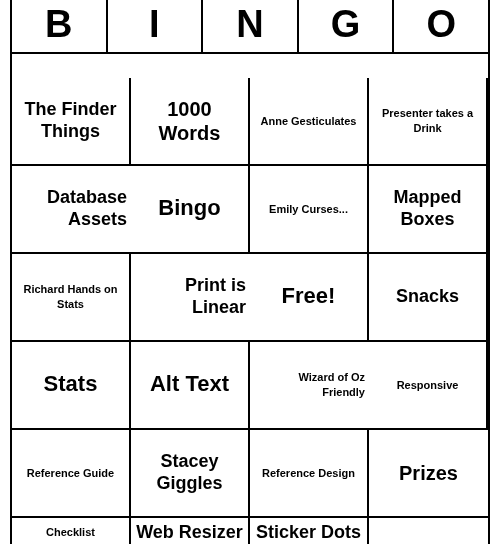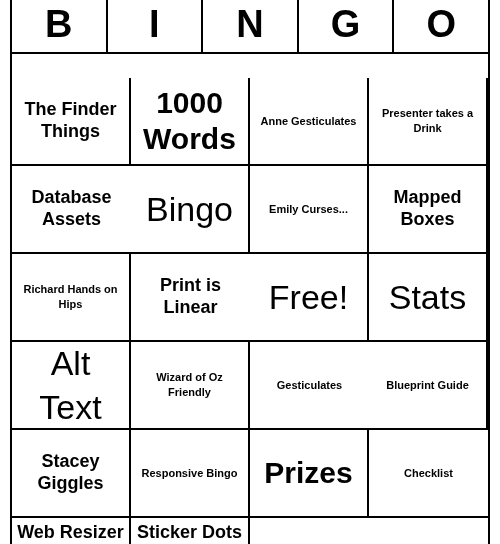--- a/index.html
+++ b/index.html
@@ -48,37 +48,38 @@
       border-bottom: 2px solid #000;
       display: flex;
       align-items: center;
       justify-content: center;
       text-align: center;
       padding: 4px;
       position: relative;
     }
     .bingo-cell:nth-child(5n) {
       border-right: none;
+      text-align: right;
     }
     .bingo-cell:nth-child(n+21) {
       border-bottom: none;
     }
     .cell-text {
       font-size: 13px;
       line-height: 1.3;
       font-family: Arial, sans-serif;
     }
     .cell-text.large {
-      font-size: 30px;
+      font-size: 20px;
       font-weight: bold;
       line-height: 1.2;
     }
     .cell-text.xlarge {
-      font-size: 34px;
-      font-weight: normal;
+      font-size: 22px;
+      font-weight: bold;
     }
     .cell-text.medium {
       font-size: 18px;
       font-weight: bold;
       line-height: 1.2;
     }
     .cell-text.small {
       font-size: 11px;
       line-height: 1.3;
       font-weight: bold;
@@ -114,48 +115,51 @@
       <div class="bingo-cell">
         <span class="cell-text xlarge">Bingo</span>
       </div>
       <div class="bingo-cell">
         <span class="cell-text small">Emily Curses...</span>
       </div>
       <div class="bingo-cell">
         <span class="cell-text medium">Mapped Boxes</span>
       </div>
       <div class="bingo-cell">
-        <span class="cell-text small">Richard Hands on Hips</span>
+        <span class="cell-text small">Richard Hands on Stats</span>
       </div>
       <div class="bingo-cell">
         <span class="cell-text medium">Print is Linear</span>
       </div>
       <div class="bingo-cell">
         <span class="cell-text xlarge">Free!</span>
+      </div>
+      <div class="bingo-cell">
+        <span class="cell-text medium">Snacks</span>
       </div>
       <div class="bingo-cell">
         <span class="cell-text xlarge">Stats</span>
       </div>
       <div class="bingo-cell">
         <span class="cell-text xlarge">Alt Text</span>
       </div>
       <div class="bingo-cell">
         <span class="cell-text small">Wizard of Oz Friendly</span>
       </div>
       <div class="bingo-cell">
-        <span class="cell-text small">Gesticulates</span>
+        <span class="cell-text small">Responsive</span>
       </div>
       <div class="bingo-cell">
-        <span class="cell-text small">Blueprint Guide</span>
+        <span class="cell-text small">Reference Guide</span>
       </div>
       <div class="bingo-cell">
         <span class="cell-text medium">Stacey Giggles</span>
       </div>
       <div class="bingo-cell">
-        <span class="cell-text small">Responsive Bingo</span>
+        <span class="cell-text small">Reference Design</span>
       </div>
       <div class="bingo-cell">
         <span class="cell-text large">Prizes</span>
       </div>
       <div class="bingo-cell">
         <span class="cell-text small">Checklist</span>
       </div>
       <div class="bingo-cell">
         <span class="cell-text medium">Web Resizer</span>
       </div>

